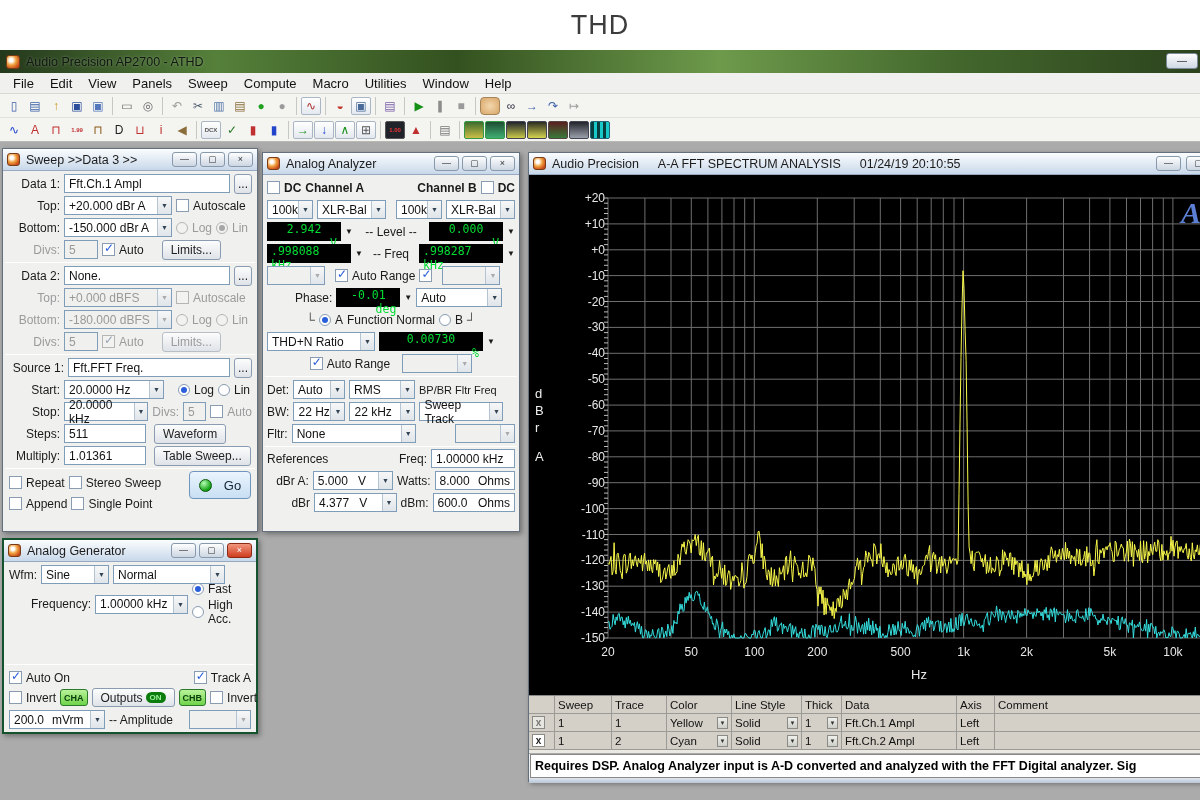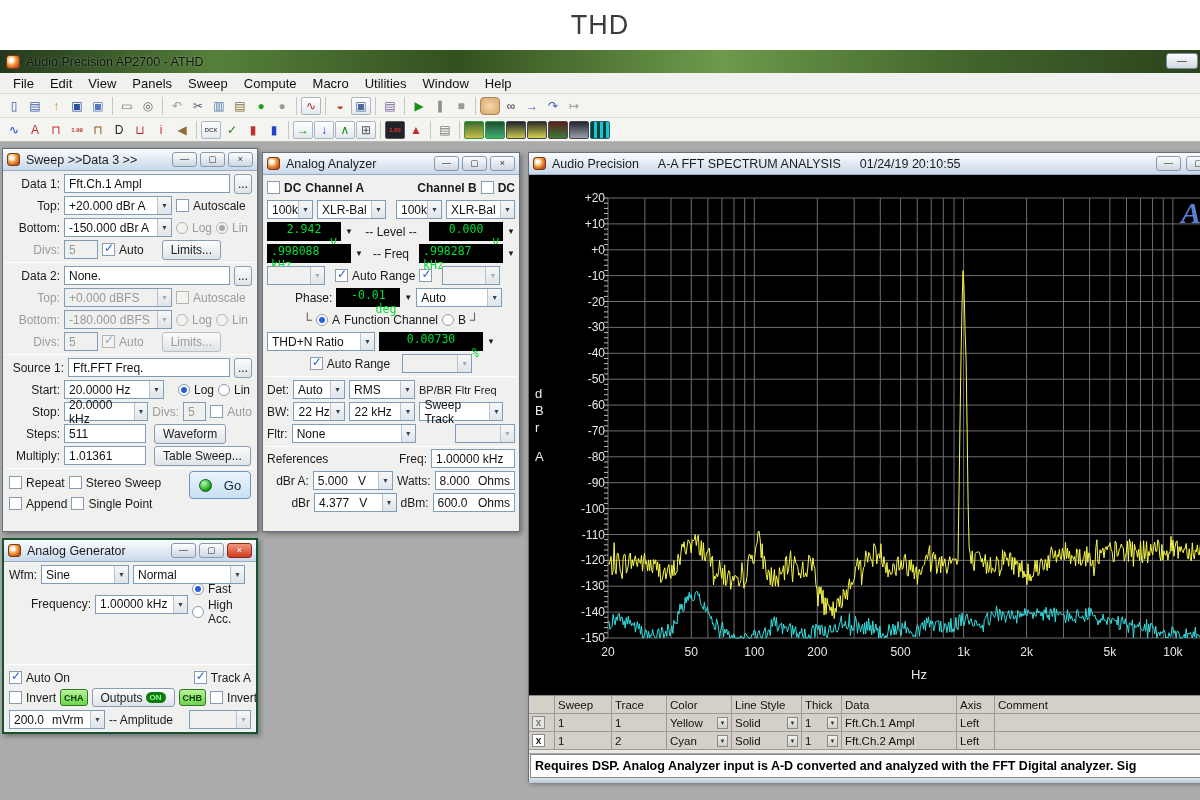--- a/index.html
+++ b/index.html
@@ -438,21 +438,21 @@
           <span style="font-size:8px">▼</span>
           <span class="combo" style="width:86px">
               <span>Auto</span>
               <span class="arr">▼</span>
             </span>
         </div>
         <div class="row" style="justify-content:center">
           <span class="brk">└</span>
           <span class="rad on"></span>
           <span>A</span>
-          <span>Function Channel</span>
+          <span>Function Normal</span>
           <span class="rad"></span>
           <span>B</span>
           <span class="brk">┘</span>
         </div>
         <div class="row">
           <span class="combo" style="width:108px">
               <span>THD+N Ratio</span>
               <span class="arr">▼</span>
             </span>
           <span class="led" style="width:104px">
@@ -547,21 +547,21 @@
           <span class="aplogo"></span>
           <span>Analog Generator</span>
           <span class="wbtns">
             <span class="wbtn">—</span>
             <span class="wbtn">▢</span>
             <span class="wbtn red">×</span>
           </span>
         </div>
         <div class="row">
           <span class="lbl">Wfm:</span>
-          <span class="combo" style="width:88px">
+          <span class="combo" style="width:68px">
               <span>Sine</span>
               <span class="arr">▼</span>
             </span>
           <span class="combo" style="width:112px">
               <span>Normal</span>
               <span class="arr">▼</span>
             </span>
         </div>
         <div class="row" style="height:34px">
           <span class="lbl" style="margin-left:22px">Frequency:</span>

